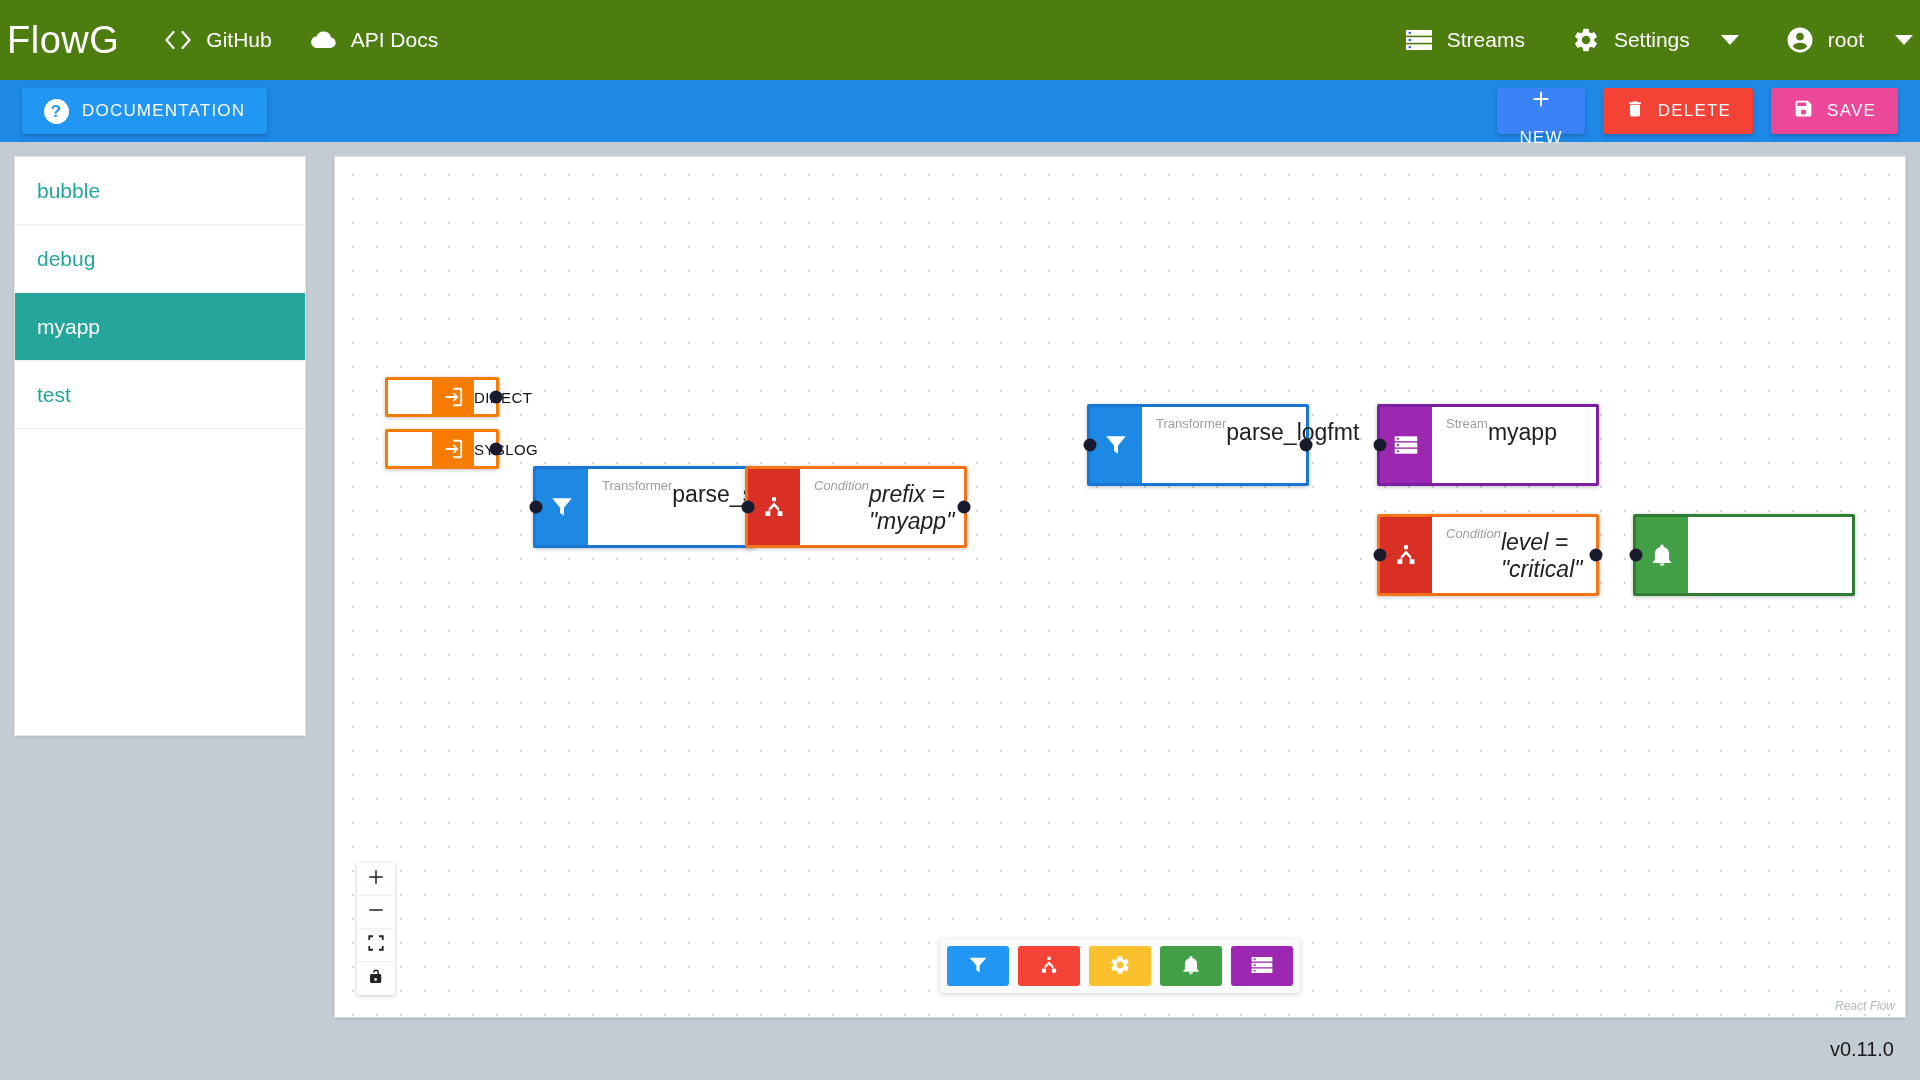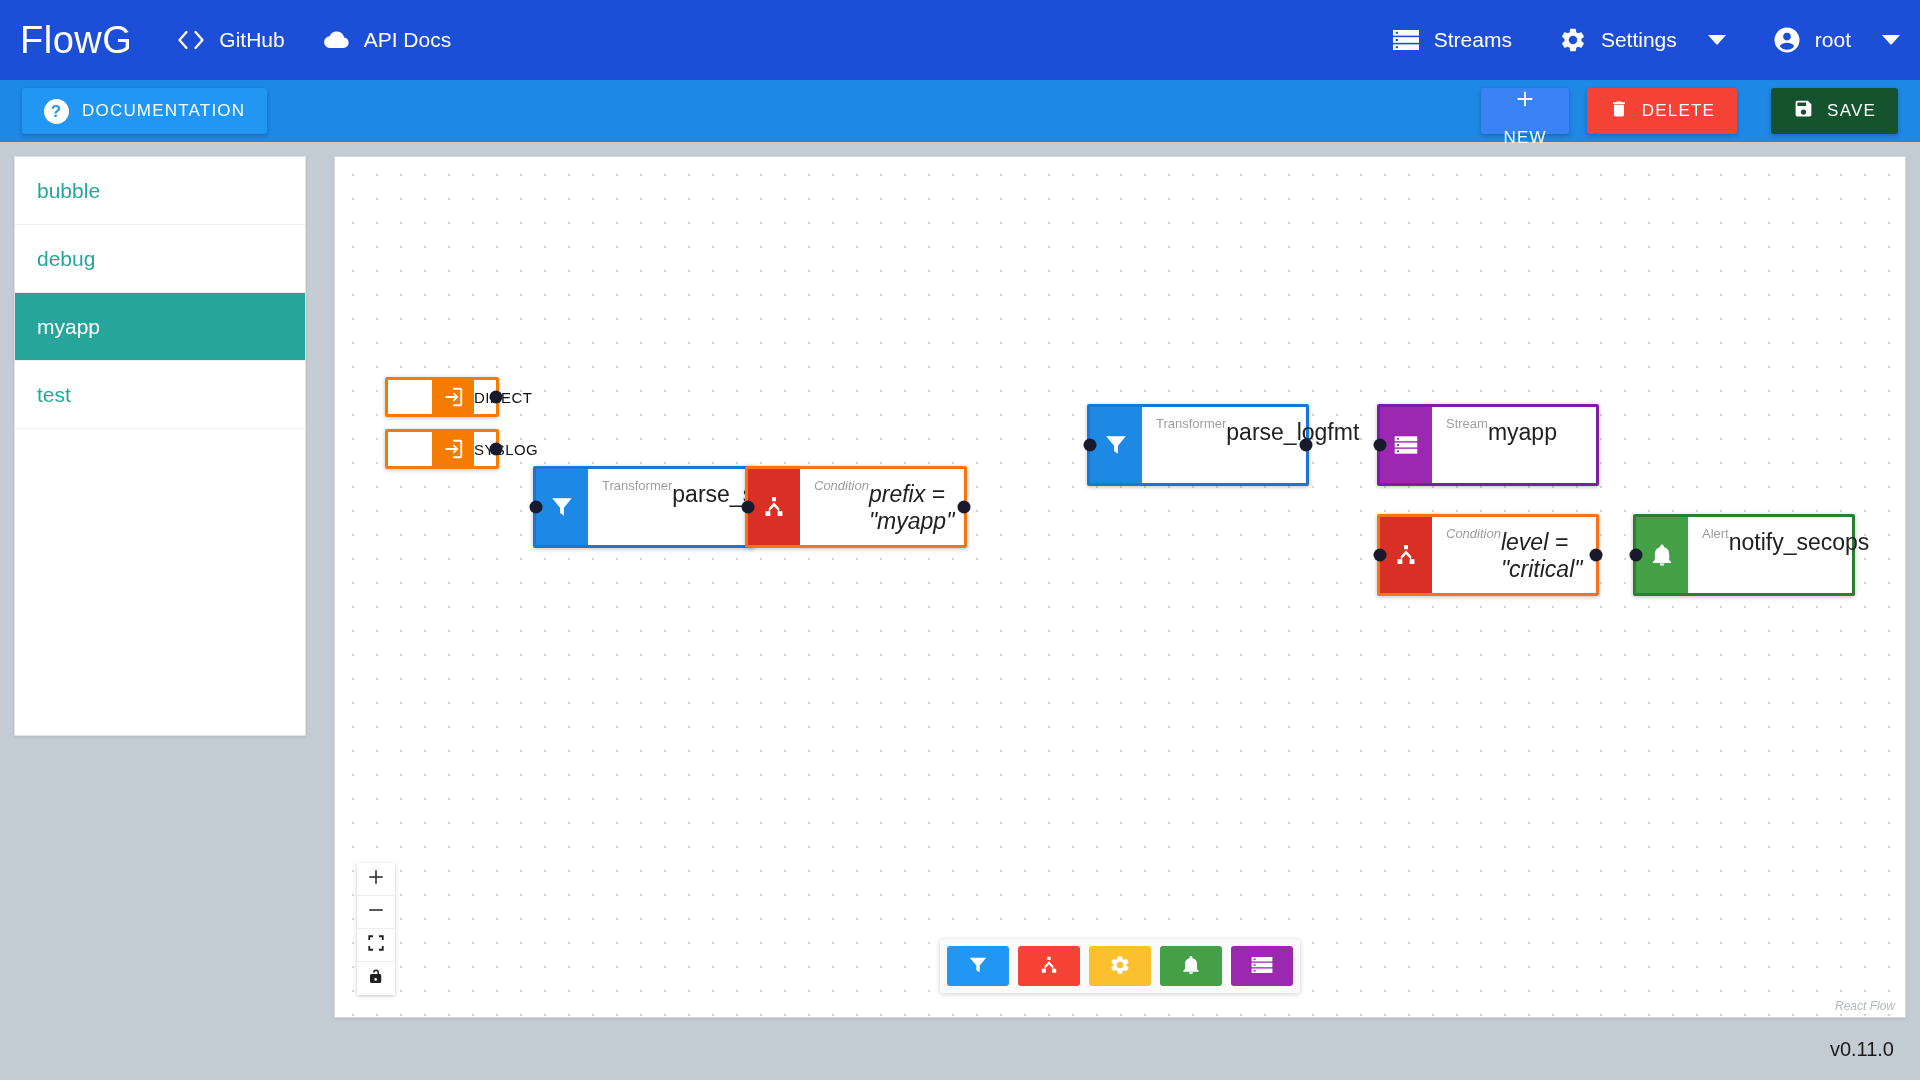--- a/index.html
+++ b/index.html
@@ -6,23 +6,23 @@
   html, body {
     width: 1920px; height: 1080px;
     font-family: "Liberation Sans", sans-serif;
     background: #c3ccd2;
     overflow: hidden;
   }
 
   
   #navbar {
     height: 80px; width: 100%;
-    background: #1d4ed8;
+    background: #4d7c0f;
     display: flex; align-items: center;
-    padding: 0 20px;
+    padding: 0 7px;
     color: #fff;
   }
   #brand {
     font-size: 38px; font-weight: 400; letter-spacing: .5px;
     margin-right: 44px; color: #fff;
   }
   .nav-link {
     display: flex; align-items: center; gap: 13px;
     font-size: 21px; color: #fff; margin-right: 36px;
     cursor: pointer;
@@ -50,21 +50,21 @@
     height: 46px; padding: 0 22px;
     border: none; border-radius: 3px;
     color: #fff; font-size: 17px; letter-spacing: 1.2px;
     font-family: "Liberation Sans", sans-serif;
     cursor: pointer;
     box-shadow: 0 2px 4px rgba(0,0,0,.22);
   }
   #doc-btn { background: #2196f3; }
   #new-btn { background: #3b82f6; margin-left: auto; flex-direction: column; }
   #delete-btn { background: #f44336; margin-left: 18px; }
-  #save-btn { background: #14532d; margin-left: 34px; }
+  #save-btn { background: #ec4899; margin-left: 18px; }
   .help-circle {
     width: 25px; height: 25px; border-radius: 50%; background: #fff;
     color: #2196f3; font-size: 17px; font-weight: bold;
     display: flex; align-items: center; justify-content: center;
     line-height: 1;
   }
 
   
   #main {
     display: flex;
@@ -435,25 +435,20 @@
       <span class="handle in"></span>
       <span class="handle out"></span>
     </div>
 
     <div class="node t-node n-alert" style="left:1298px; top:357px;">
       <div class="node-ico">
         <svg width="26" height="26" viewBox="0 0 24 24">
             <path fill="#fff" d="M12 22a2.2 2.2 0 0 0 2.2-2.2H9.8A2.2 2.2 0 0 0 12 22zm6.6-5.4V11a6.65 6.65 0 0 0-5-6.5V3.8a1.6 1.6 0 1 0-3.2 0v.7A6.65 6.65 0 0 0 5.4 11v5.6L3.6 18.4v.9h16.8v-.9z"></path>
           </svg>
       </div>
-      <div class="node-body">
-        <div class="node-kind">Alert</div>
-        <div class="node-name">notify_secops</div>
-        <div class="node-rule"></div>
-      </div>
       <span class="handle in"></span>
     </div>
 
     <div id="zoom-controls">
       <div class="zc-btn">
         <span>
           <svg width="18" height="18" viewBox="0 0 24 24">
               <path fill="#222" d="M11 3h2v8h8v2h-8v8h-2v-8H3v-2h8z"></path>
             </svg>
         </span>

